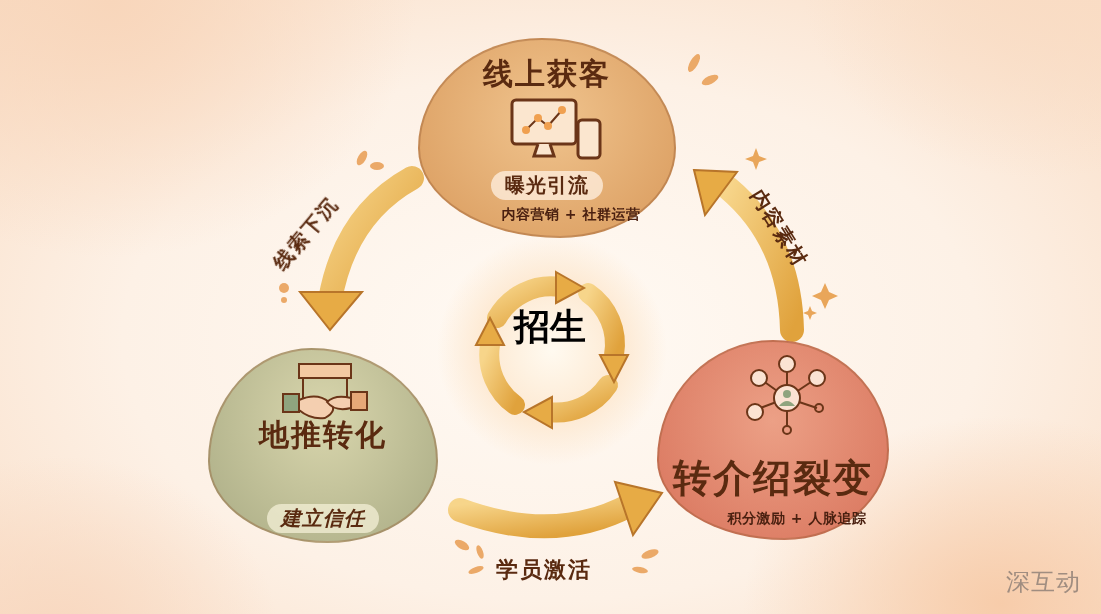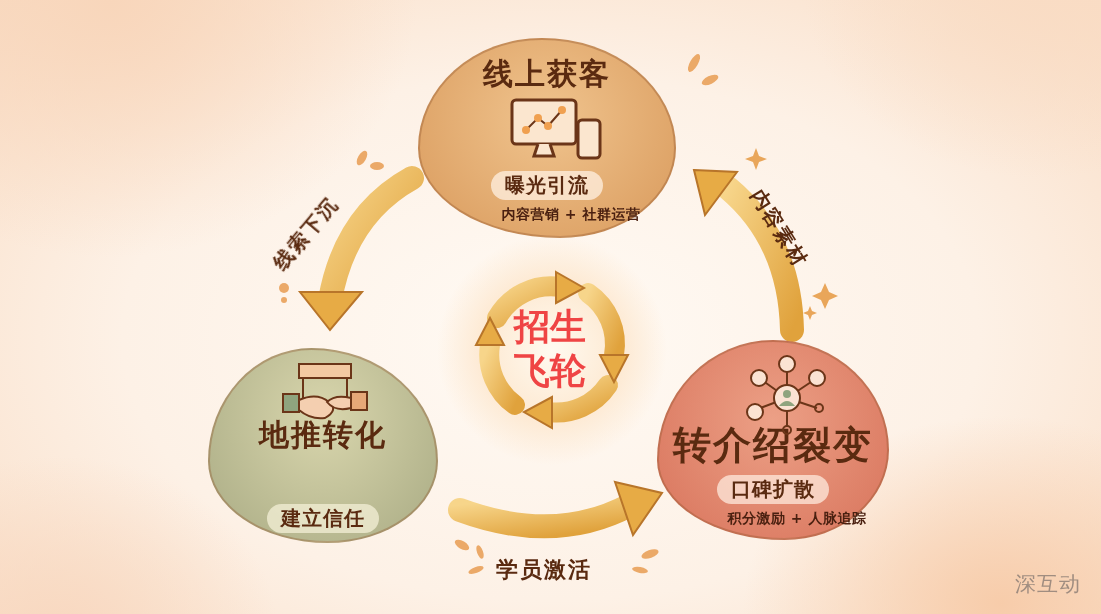--- a/index.html
+++ b/index.html
@@ -8,23 +8,23 @@
     background:radial-gradient(ellipse at 50% 55%, #fffaf4 0%, #fdf1e6 55%, #f9dcc4 100%);}
   .bg-wave{position:absolute;border-radius:50%;pointer-events:none;}
   .node{position:absolute;display:flex;flex-direction:column;align-items:center;justify-content:flex-end;
     box-sizing:border-box;border:2px solid rgba(140,80,40,.35);}
   .node-title{font-weight:bold;color:#5a2a10;letter-spacing:2px;}
   .node-tag{background:rgba(255,240,225,.75);color:#5a2a10;border-radius:18px;padding:1px 14px;
     font-weight:bold;font-size:20px;margin-top:4px;letter-spacing:1px;text-align:center;}
   .node-desc{color:#4a2010;font-size:14px;font-weight:bold;margin-top:6px;letter-spacing:.5px;margin-left:48px;}
   .label{position:absolute;color:#5a2a10;font-weight:bold;font-size:20px;letter-spacing:2px;white-space:nowrap;}
   svg{position:absolute;left:0;top:0;}
-  .center-text{position:absolute;left:505px;top:305px;width:90px;text-align:center;color:#ef4444;
+  .center-text{position:absolute;left:505px;top:305px;width:90px;text-align:center;color:#000000;
     font-weight:bold;font-size:36px;line-height:44px;}
-  .watermark{position:absolute;right:20px;bottom:16px;color:#a08d80;font-size:21px;letter-spacing:1px;}
+  .watermark{position:absolute;right:20px;bottom:16px;color:#a08d80;font-size:24px;letter-spacing:1px;}
 </style>
 </head>
 <body>
 
 <div class="bg-wave" style="left:-200px;top:-260px;width:620px;height:520px;background:radial-gradient(ellipse,#f8d6bb 0%,rgba(248,214,187,0) 70%);"></div>
 <div class="bg-wave" style="right:-180px;top:-200px;width:480px;height:380px;background:radial-gradient(ellipse,#f9dcc4 0%,rgba(249,220,196,0) 70%);"></div>
 <div class="bg-wave" style="right:-160px;bottom:-180px;width:520px;height:380px;background:radial-gradient(ellipse,#f7ccaa 0%,rgba(247,204,170,0) 70%);"></div>
 <div class="bg-wave" style="left:-160px;bottom:-200px;width:440px;height:360px;background:radial-gradient(ellipse,#f8d8c0 0%,rgba(248,216,192,0) 70%);"></div>
 
 <svg width="1101" height="614" viewBox="0 0 1101 614">
@@ -104,21 +104,21 @@
   <svg width="96" height="70" viewBox="0 0 96 70" style="position:absolute;left:67px;top:12px;">
     <rect x="22" y="2" width="52" height="14" fill="#f3c9a2" stroke="#6b3518" stroke-width="2"></rect>
     <line x1="26" y1="16" x2="26" y2="46" stroke="#6b3518" stroke-width="2"></line>
     <line x1="70" y1="16" x2="70" y2="46" stroke="#6b3518" stroke-width="2"></line>
     <rect x="6" y="32" width="16" height="18" fill="#8fa47e" stroke="#6b3518" stroke-width="2"></rect>
     <rect x="74" y="30" width="16" height="18" fill="#e7a878" stroke="#6b3518" stroke-width="2"></rect>
     <path d="M 22 38 Q 40 30 52 40 Q 62 48 48 56 Q 34 58 22 48 Z" fill="#f4cfb0" stroke="#6b3518" stroke-width="2"></path>
     <path d="M 74 36 Q 58 32 50 40 Q 58 50 74 46 Z" fill="#f4cfb0" stroke="#6b3518" stroke-width="2"></path>
   </svg>
   <div class="node-title" style="font-size:30px;">地推转化</div>
-  <div class="node-tag" style="background:rgba(240,236,210,.8);">建立信任</div>
+  <div class="node-tag" style="background:rgba(240,236,210,.8);font-style:italic;">建立信任</div>
 </div>
 
 <div class="node" style="left:657px;top:340px;width:232px;height:200px;border-radius:50% 50% 45% 55% / 60% 55% 45% 40%;background:radial-gradient(ellipse at 50% 40%,#eca086 0%,#d8735b 100%);padding-bottom:10px;">
   <svg width="96" height="90" viewBox="0 0 96 90" style="position:absolute;left:82px;top:10px;">
     <g stroke="#6b3518" stroke-width="2" fill="none">
       <line x1="46" y1="46" x2="46" y2="14"></line>
         <line x1="46" y1="46" x2="18" y2="26"></line>
       <line x1="46" y1="46" x2="76" y2="26"></line>
         <line x1="46" y1="46" x2="14" y2="58"></line>
       <line x1="46" y1="46" x2="76" y2="56"></line>
@@ -128,26 +128,24 @@
     <circle cx="46" cy="42" r="4" fill="#8fa47e"></circle>
       <path d="M 38 54 Q 46 44 54 54" fill="#8fa47e"></path>
     <circle cx="46" cy="12" r="8" fill="#fbe3d3" stroke="#6b3518" stroke-width="2"></circle>
     <circle cx="18" cy="26" r="8" fill="#fbe3d3" stroke="#6b3518" stroke-width="2"></circle>
     <circle cx="76" cy="26" r="8" fill="#fbe3d3" stroke="#6b3518" stroke-width="2"></circle>
     <circle cx="14" cy="60" r="8" fill="#fbe3d3" stroke="#6b3518" stroke-width="2"></circle>
     <circle cx="78" cy="56" r="4" fill="none" stroke="#6b3518" stroke-width="2"></circle>
     <circle cx="46" cy="78" r="4" fill="none" stroke="#6b3518" stroke-width="2"></circle>
   </svg>
   <div class="node-title" style="font-size:38px;">转介绍裂变</div>
-  <div class="node-tag" style="background:rgba(252,228,214,.8);">口碑扩散</div>
   <div class="node-desc">积分激励 + 人脉追踪</div>
 </div>
 
 <div class="center-text">
   <div>招生</div>
-  <div>飞轮</div>
 </div>
 
 <div class="label" style="left:262px;top:220px;transform:rotate(-50deg);">线索下沉</div>
 <div class="label" style="left:496px;top:555px;font-size:22px;text-align:right;">学员激活</div>
 <div class="label" style="left:735px;top:215px;transform:rotate(58deg);">内容素材</div>
 
 <div class="watermark">深互动</div>
 
 </body></html>

